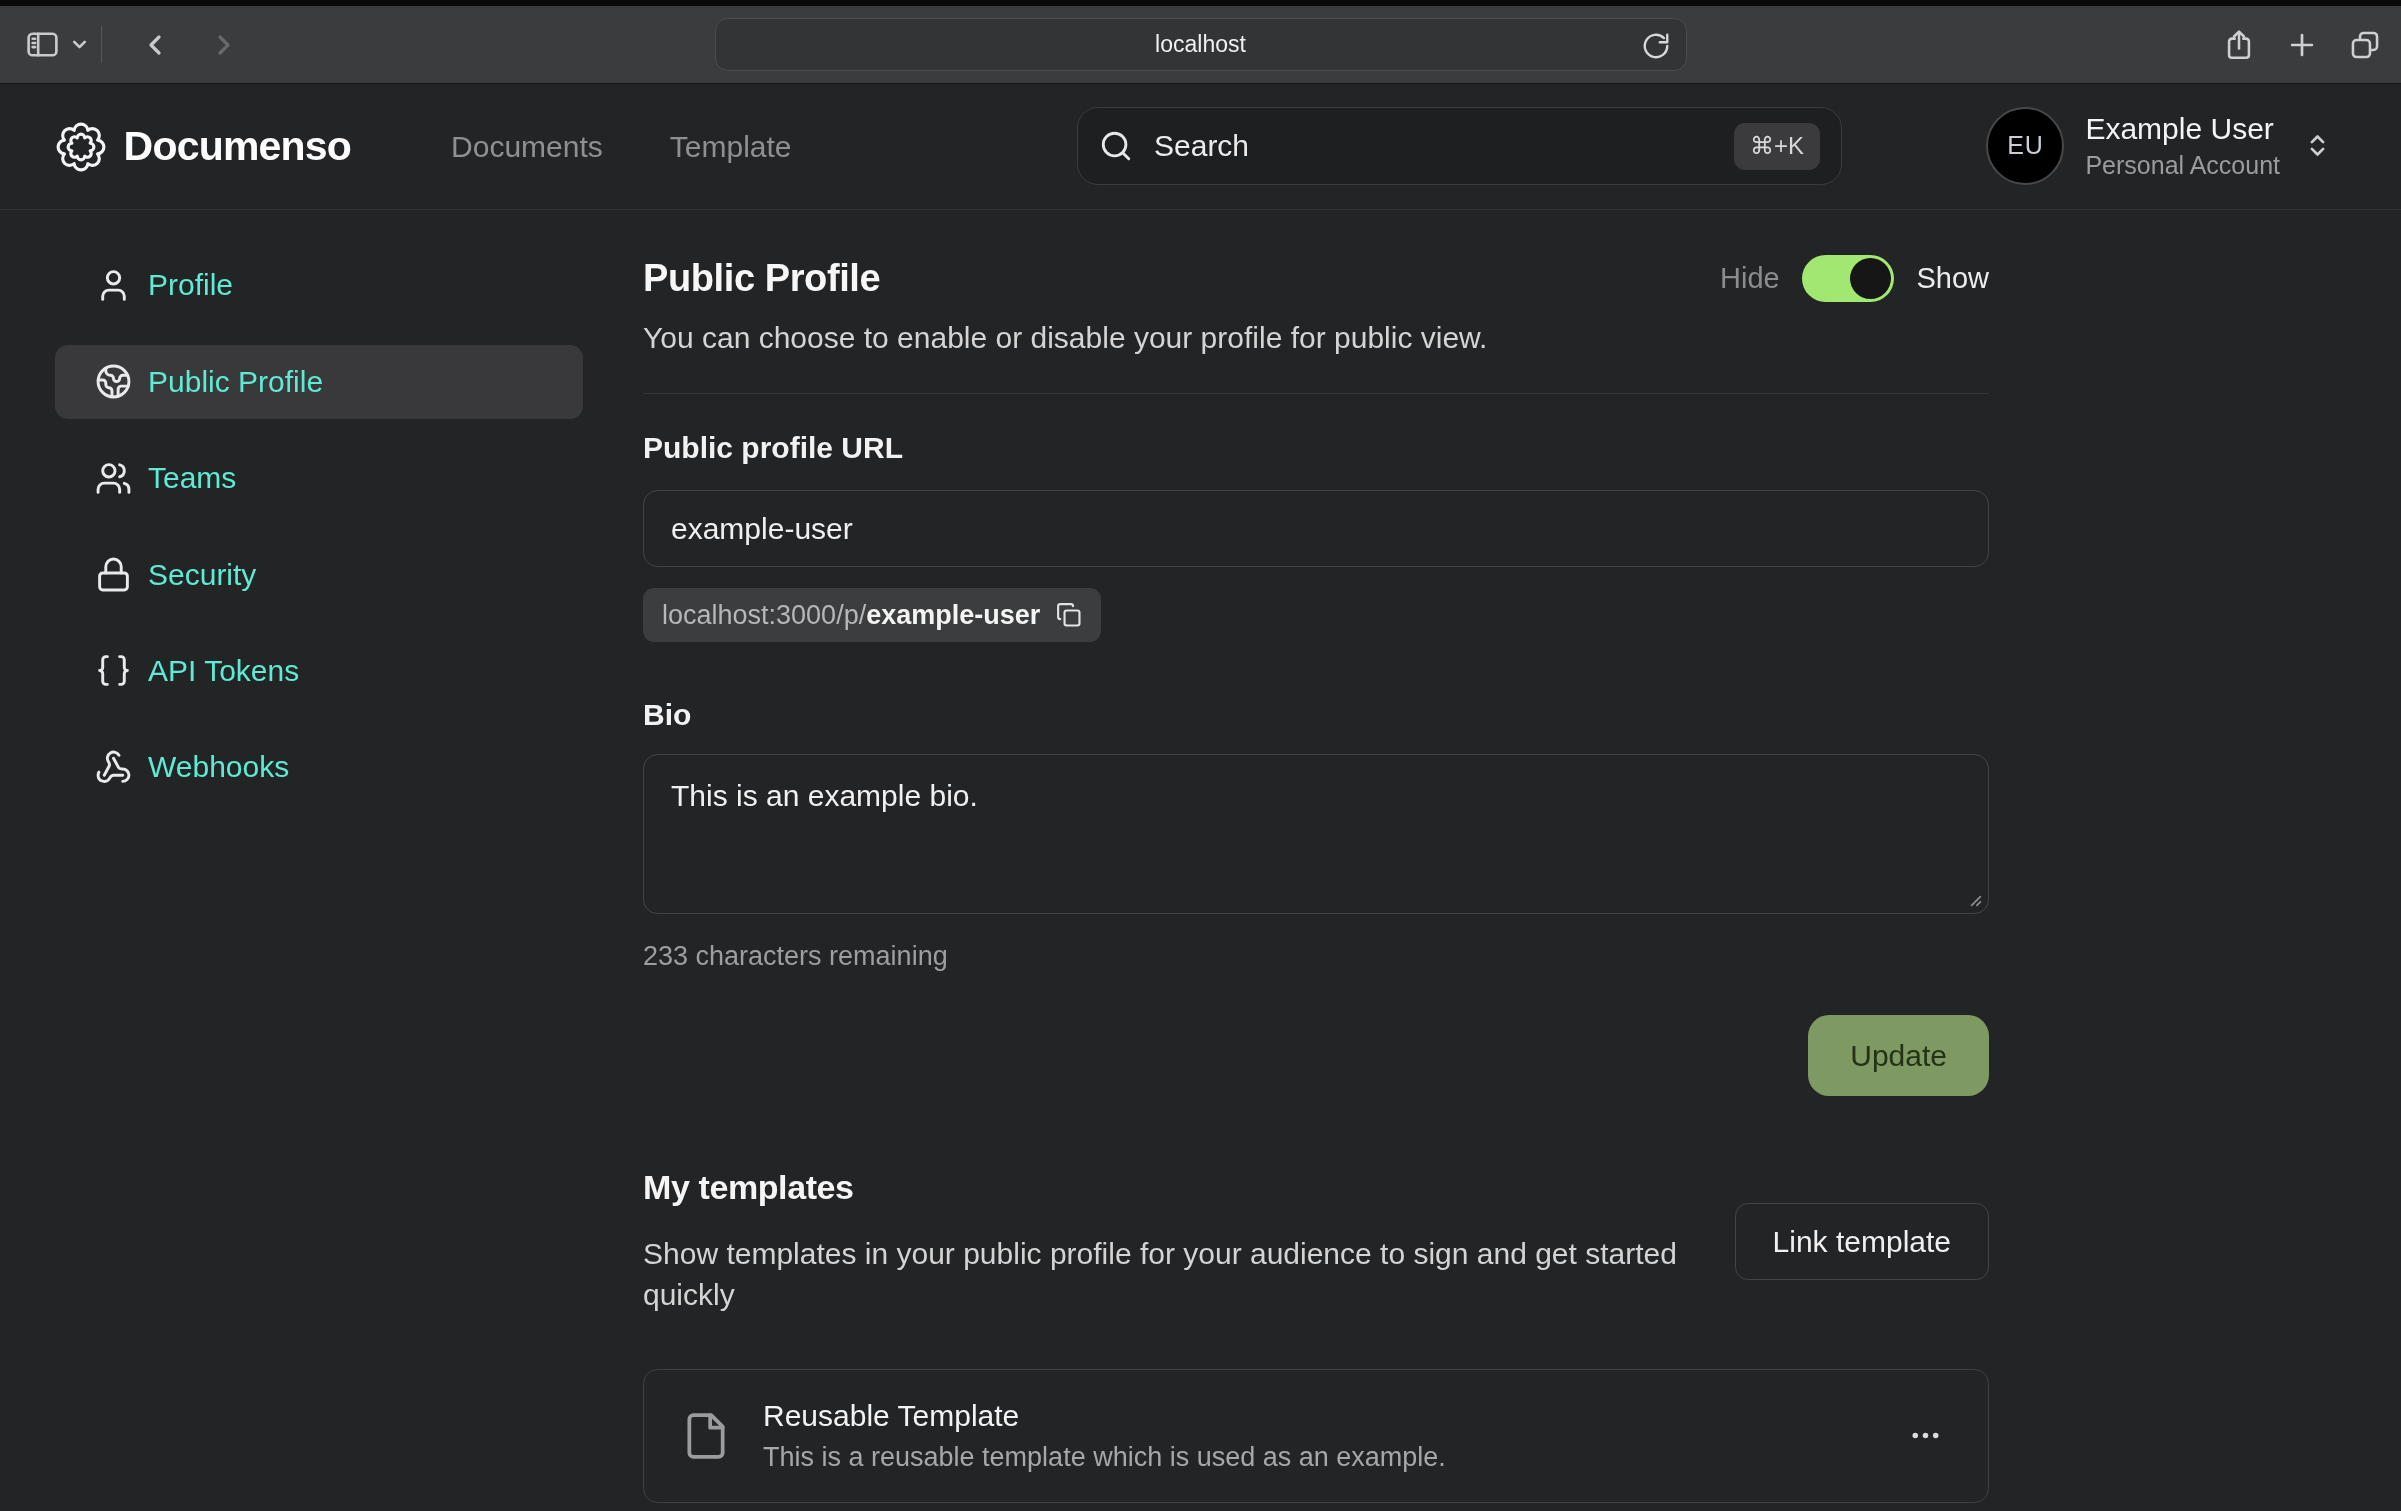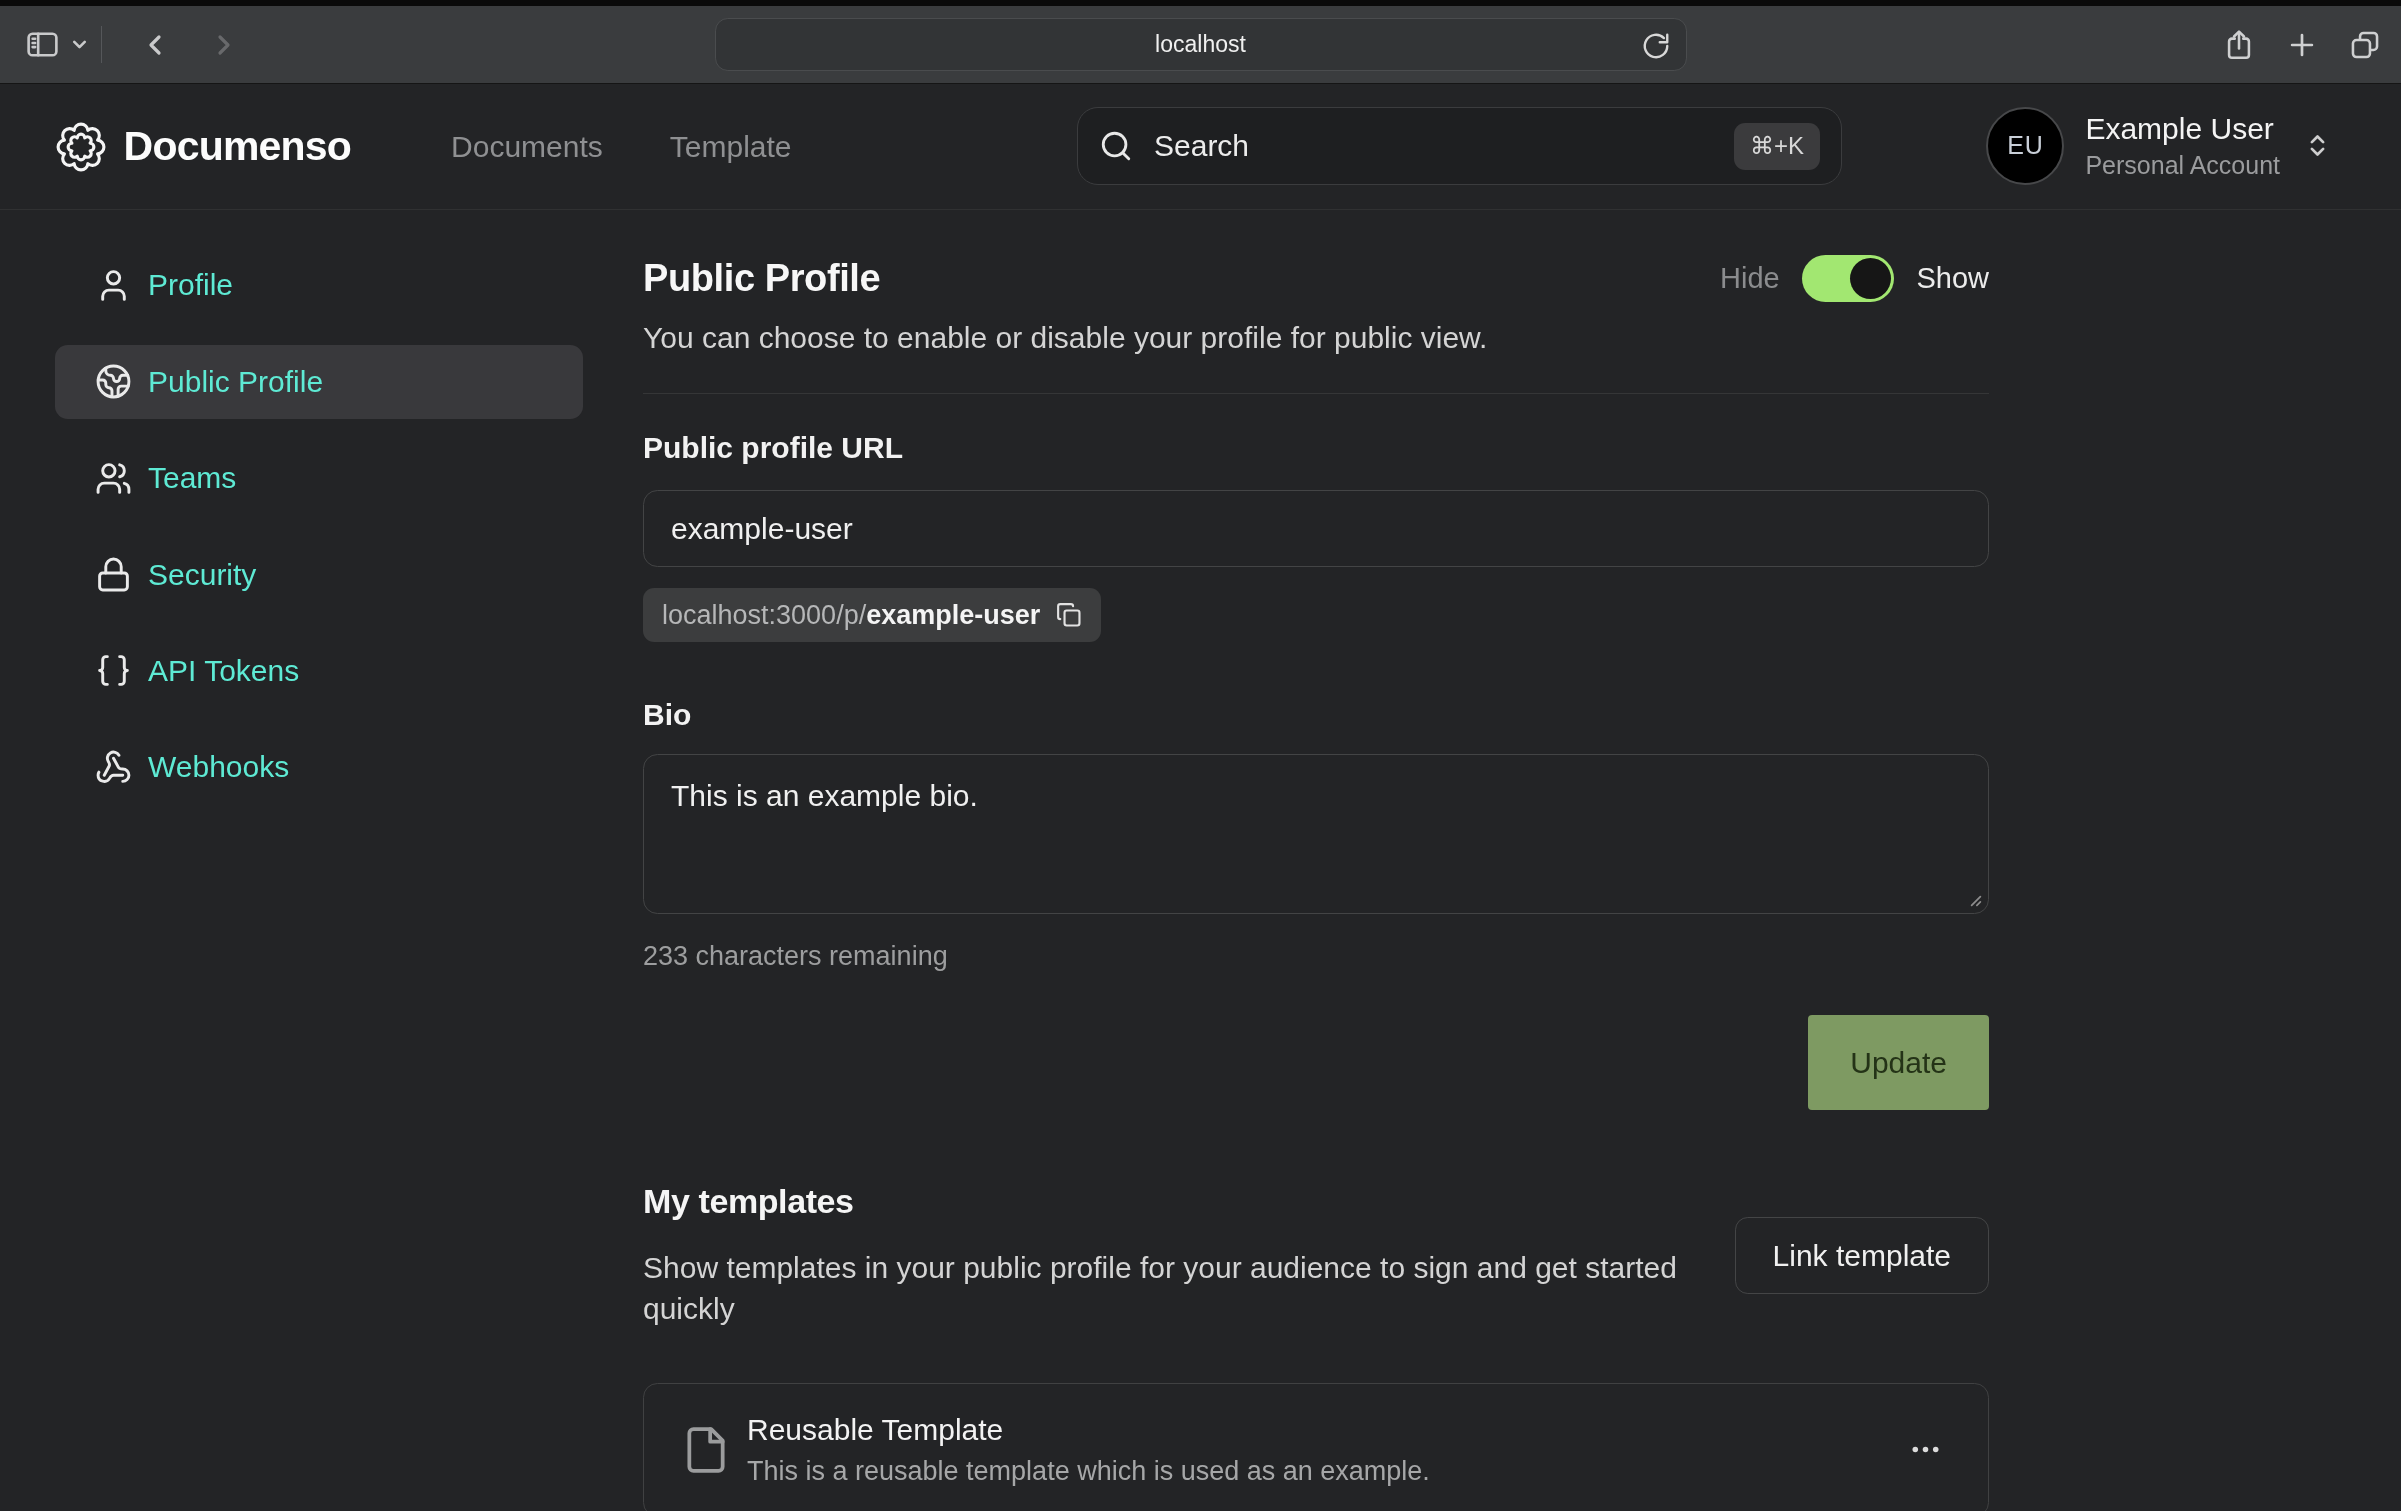--- a/index.html
+++ b/index.html
@@ -106,37 +106,37 @@
     width:100%; height:160px; border-radius:14.4px;
     border:0.8px solid #434445; background:transparent; outline:none;
     padding:21px 27px; font-size:30px; color:#f0f0f0; resize:none; line-height:1.3;
     font-family:"Liberation Sans","DejaVu Sans",sans-serif;
   }
   .resize-handle { position:absolute; right:6.4px; bottom:9.6px; color:#8d8d8d; }
   .char-counter { margin-top:24px; font-size:27px; color:#9d9e9f; }
 
   .update-row { display:flex; justify-content:flex-end; margin-top:43px; }
   .update-btn {
-    height:95px; padding:0 42px; border:none; border-radius:4px;
+    height:81px; padding:0 42px; border:none; border-radius:21px;
     background:#7e9a62; color:#243317; font-size:30px; font-weight:500; cursor:pointer;
     font-family:"Liberation Sans","DejaVu Sans",sans-serif;
   }
 
   .templates-header { margin-top:72px; display:flex; align-items:center; justify-content:space-between; }
   .templates-title { font-size:34px; font-weight:bold; color:#f5f5f5; letter-spacing:-0.4px; }
   .templates-desc { margin-top:25.6px; font-size:30px; color:#d4d4d4; line-height:1.38; max-width:1064px; }
   .link-template-btn {
     height:77px; padding:0 37px; background:transparent;
     border:0.8px solid #444546; border-radius:12.8px;
     font-size:30px; color:#f0f0f0; cursor:pointer;
     font-family:"Liberation Sans","DejaVu Sans",sans-serif;
   }
   .template-card {
     margin-top:53px; border:0.8px solid #404142; border-radius:14.4px;
-    padding:29px 37px; display:flex; align-items:center; gap:16px;
+    padding:29px 37px; display:flex; align-items:center; gap:32px;
   }
   .file-icon { color:#9b9c9d; flex:none; }
   .tpl-name { font-size:30px; color:#f3f3f3; }
   .tpl-desc { margin-top:9.6px; font-size:27px; color:#a6a7a8; }
   .tpl-menu { margin-left:auto; color:#dcdcdc; cursor:pointer; padding:8px; }
 </style>
 </head>
 <body>
 
 <div class="window-strip"></div>

